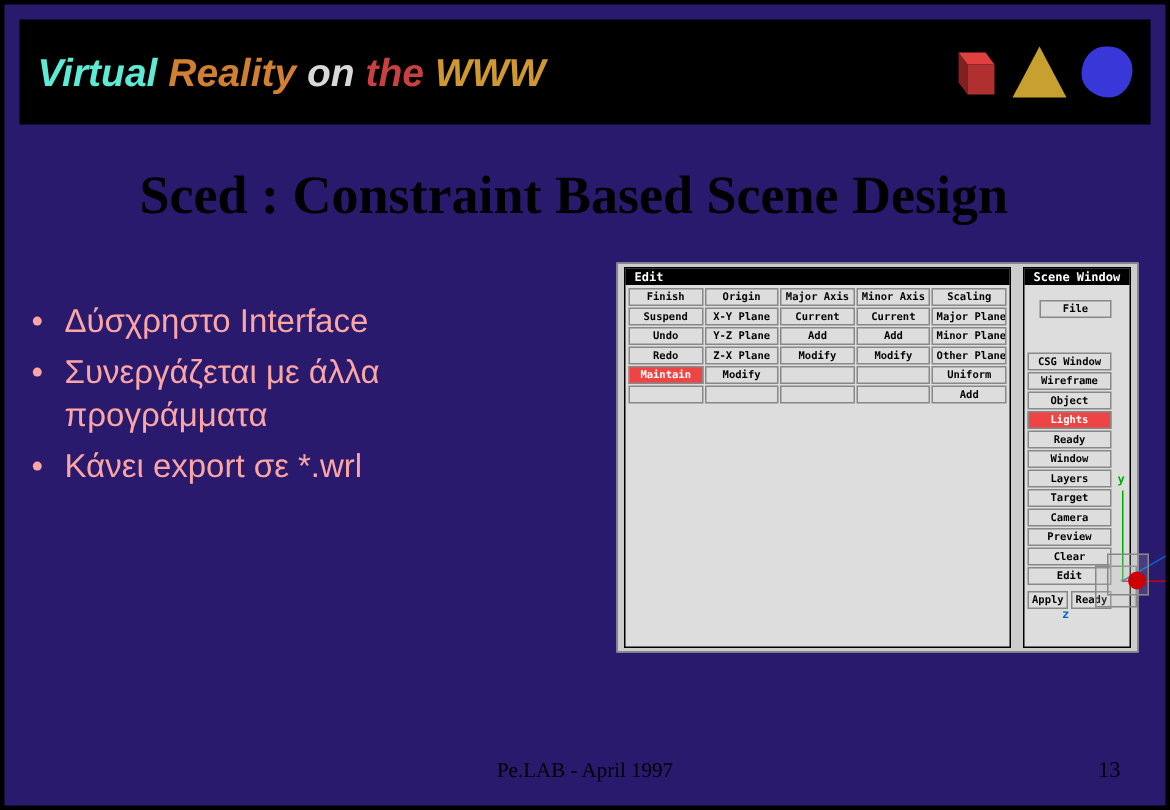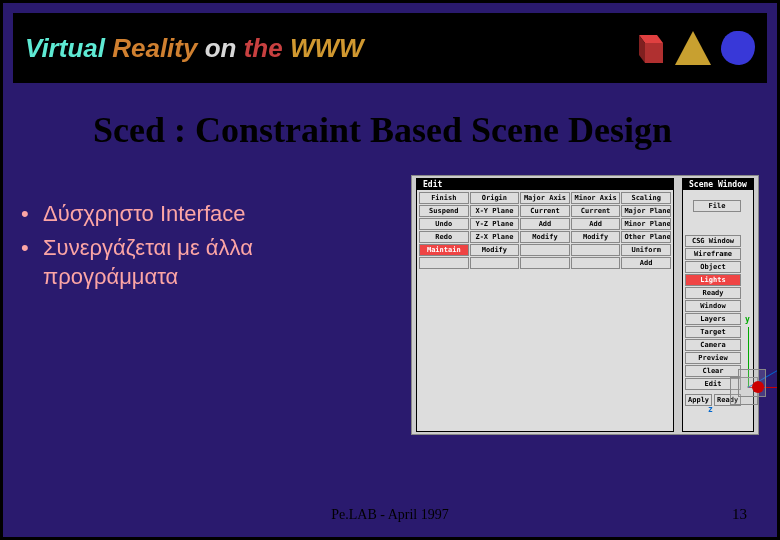--- a/index.html
+++ b/index.html
@@ -204,20 +204,21 @@
     <div class="shape-blob"></div>
   </div>
 </div>
 
 <h1 class="title">Sced : Constraint Based Scene Design</h1>
 
 <div class="content">
   <ul class="bullets">
     <li>Δύσχρηστο Interface</li>
     <li>Συνεργάζεται με άλλα προγράμματα</li>
+    <li>Κάνει export σε *.wrl</li>
   </ul>
 
   <div class="screenshot">
     <div class="win">
       <div class="win-title">Edit</div>
       <div class="edit-grid">
         <div class="btn">Finish</div>
         <div class="btn">Origin</div>
         <div class="btn">Major Axis</div>
         <div class="btn">Minor Axis</div>

